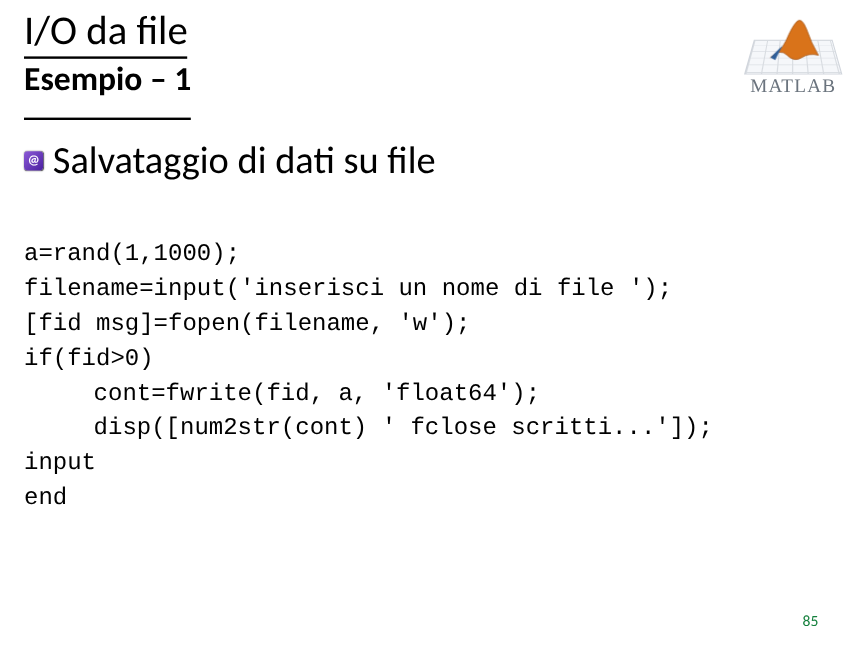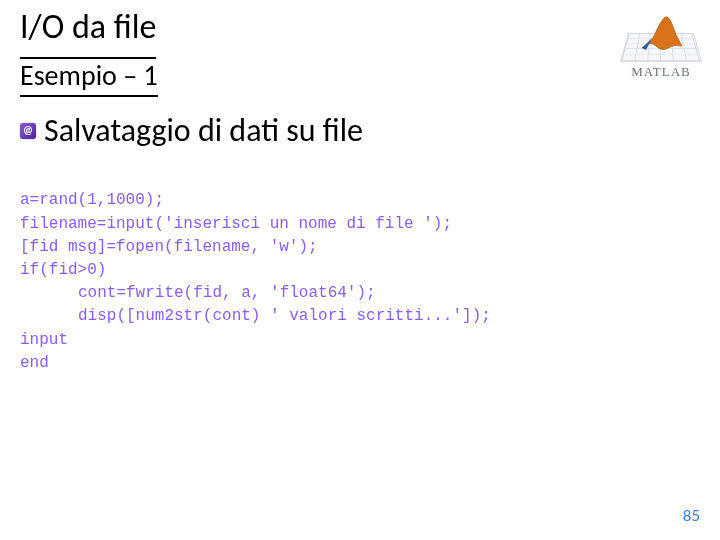--- a/index.html
+++ b/index.html
@@ -20,31 +20,31 @@
     box-sizing: border-box;
     padding: 8px 20px 0 20px;
   }
   .title {
     font-size: 34px;
     font-weight: 400;
     color: #000;
     border-bottom: 2px solid #000;
     display: inline-block;
     line-height: 1.1;
-    padding-bottom: 12px;
+    padding-bottom: 2px;
   }
   .subtitle {
     font-size: 28px;
-    font-weight: 400;
+    font-weight: 700;
     color: #000;
     border-bottom: 2px solid #000;
     display: inline-block;
     line-height: 1.1;
     margin-top: 2px;
-    padding-bottom: 3px;
+    padding-bottom: 16px;
   }
   .bullet-row {
     display: flex;
     align-items: center;
     margin-top: 14px;
     gap: 8px;
   }
   .bullet-icon {
     width: 16px;
     height: 16px;
@@ -58,23 +58,23 @@
     font-weight: bold;
     box-shadow: 0 0 1px #333;
   }
   .bullet-text {
     font-size: 32px;
     color: #000;
   }
   .code-block {
     margin-top: 16px;
     font-family: "Courier New", Courier, monospace;
-    font-size: 16px;
+    font-size: 20px;
     line-height: 1.45;
-    color: #8b5cf6;
+    color: #000000;
     white-space: pre;
   }
   .code-block .indent {
     padding-left: 58px;
     display: block;
   }
   .logo {
     position: absolute;
     top: 8px;
     right: 14px;
@@ -98,32 +98,32 @@
   }
   .logo-wave {
     position: absolute;
     top: 6px;
     left: 22px;
     width: 46px;
     height: 40px;
   }
   .logo-text {
     font-family: Georgia, "Times New Roman", serif;
-    font-size: 13px;
+    font-size: 16px;
     letter-spacing: 1px;
     color: #6b747e;
     margin-top: 2px;
     text-align: right;
   }
   .page-num {
     position: absolute;
     bottom: 14px;
-    right: 20px;
-    font-size: 17px;
-    color: #3b82f6;
+    right: 38px;
+    font-size: 13px;
+    color: #15803d;
   }
 </style>
 </head>
 <body>
 
 <div class="slide">
 
   <div class="logo">
     <div class="logo-grid"></div>
     <svg class="logo-wave" viewBox="0 0 46 40">
@@ -143,18 +143,18 @@
   <div class="bullet-row">
     <span class="bullet-icon">@</span>
     <span class="bullet-text">Salvataggio di dati su file</span>
   </div>
 
   <div class="code-block">
 <span>a=rand(1,1000);</span>
 <span>filename=input('inserisci un nome di file ');</span>
 <span>[fid msg]=fopen(filename, 'w');</span>
 <span>if(fid&gt;0)</span>
-<span class="indent">cont=fwrite(fid, a, 'float64');</span><span class="indent">disp([num2str(cont) ' valori scritti...']);</span><span>input</span>
+<span class="indent">cont=fwrite(fid, a, 'float64');</span><span class="indent">disp([num2str(cont) ' fclose scritti...']);</span><span>input</span>
 <span>end</span>
   </div>
 
   <div class="page-num">85</div>
 </div>
 
 </body></html>

